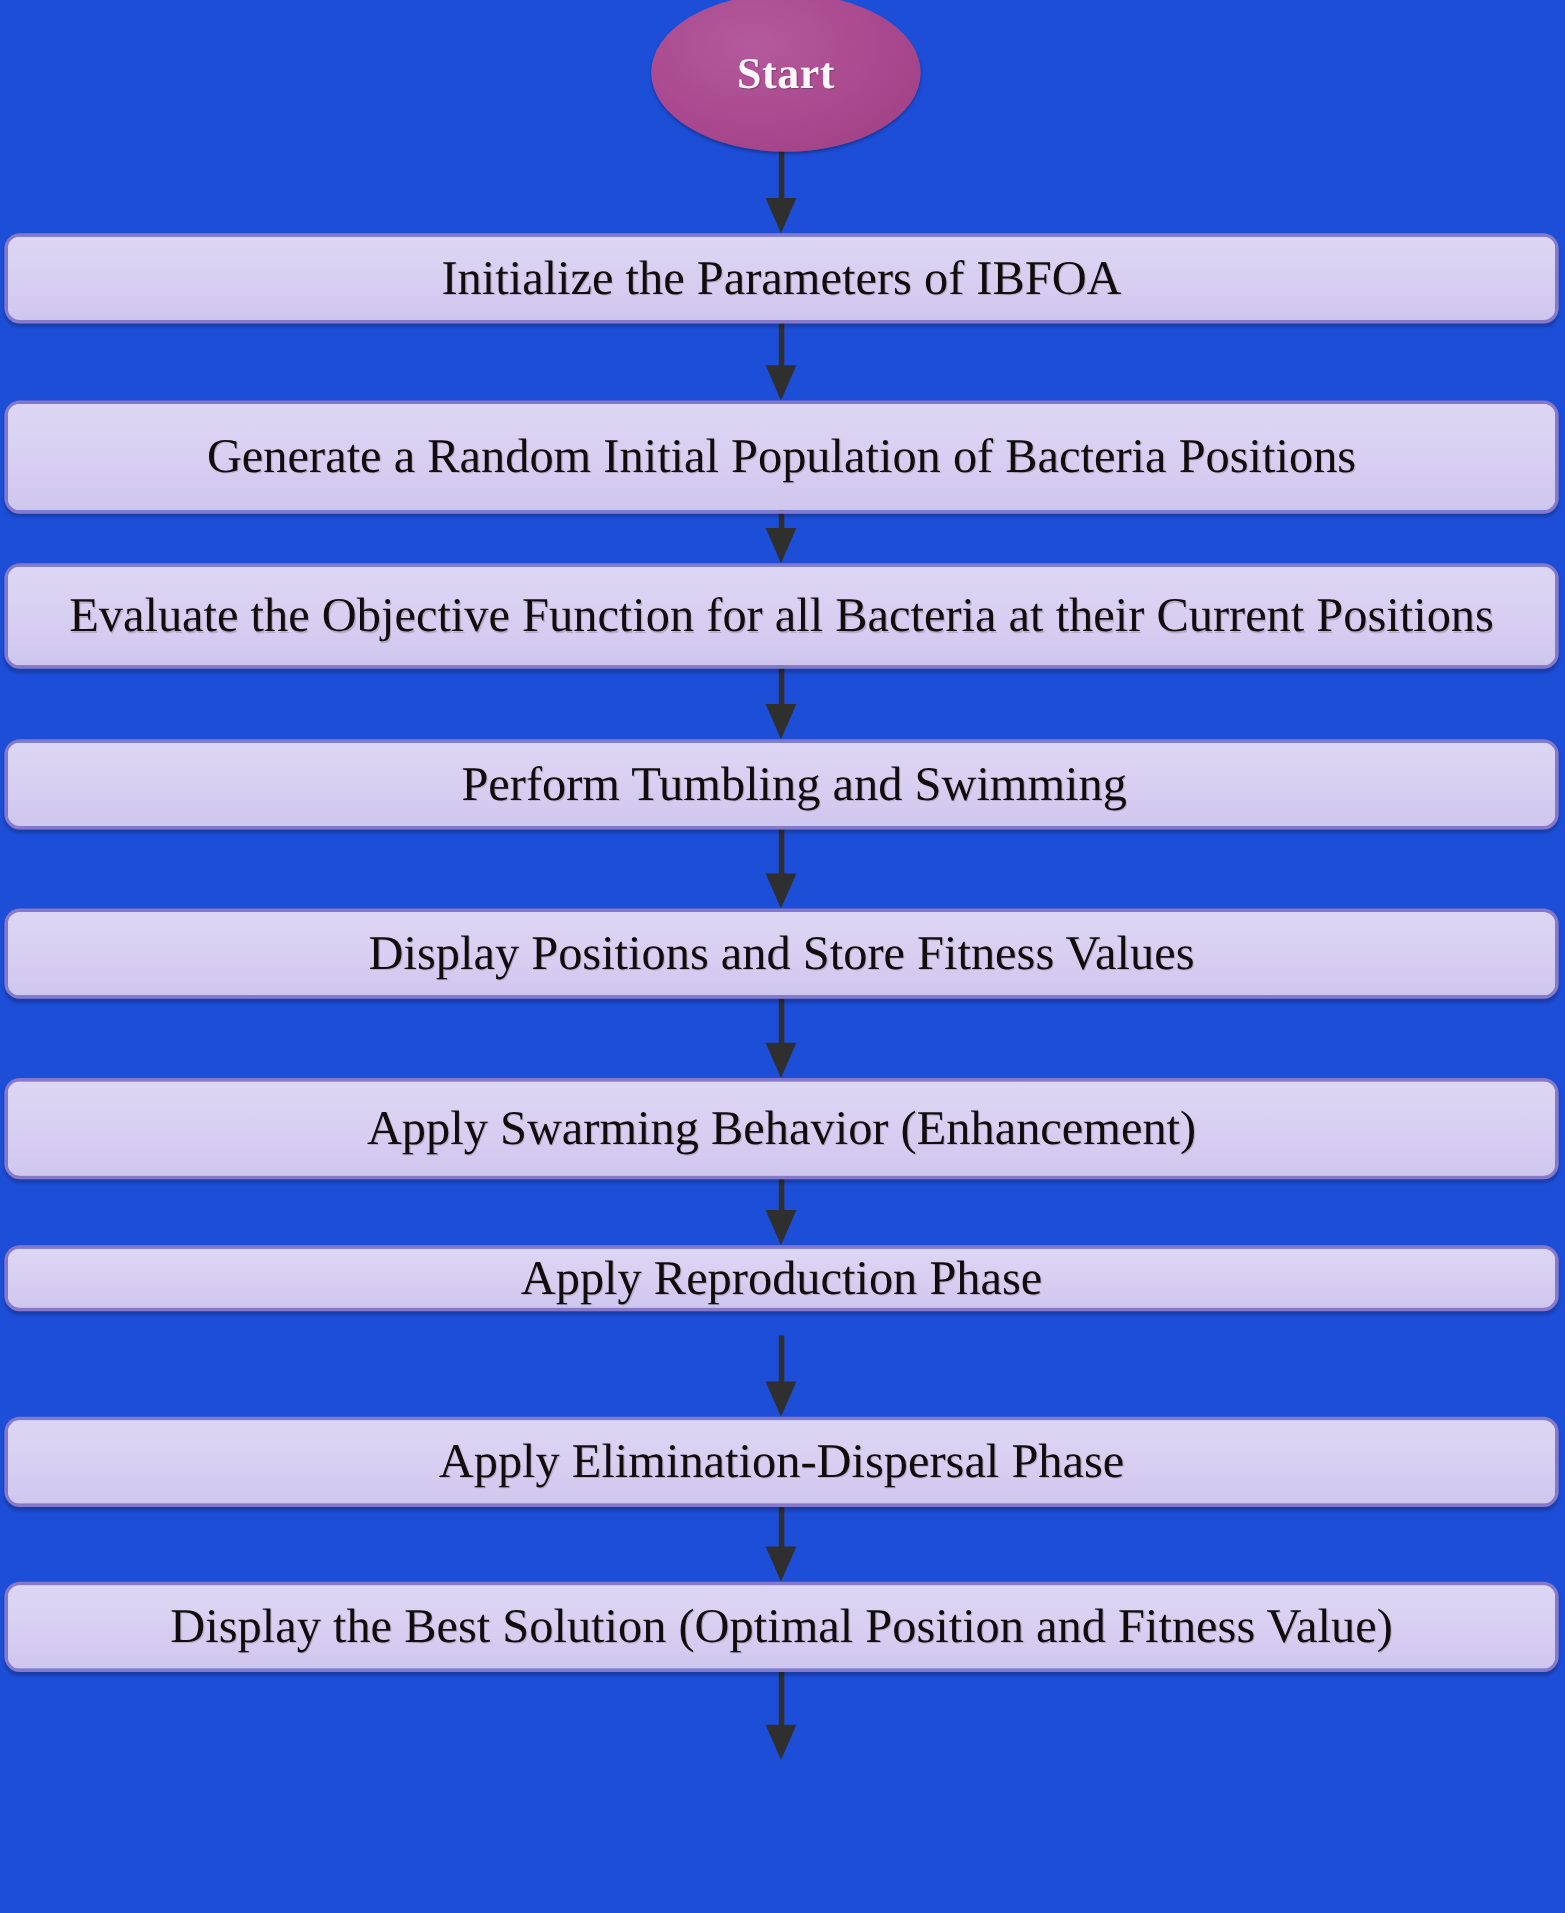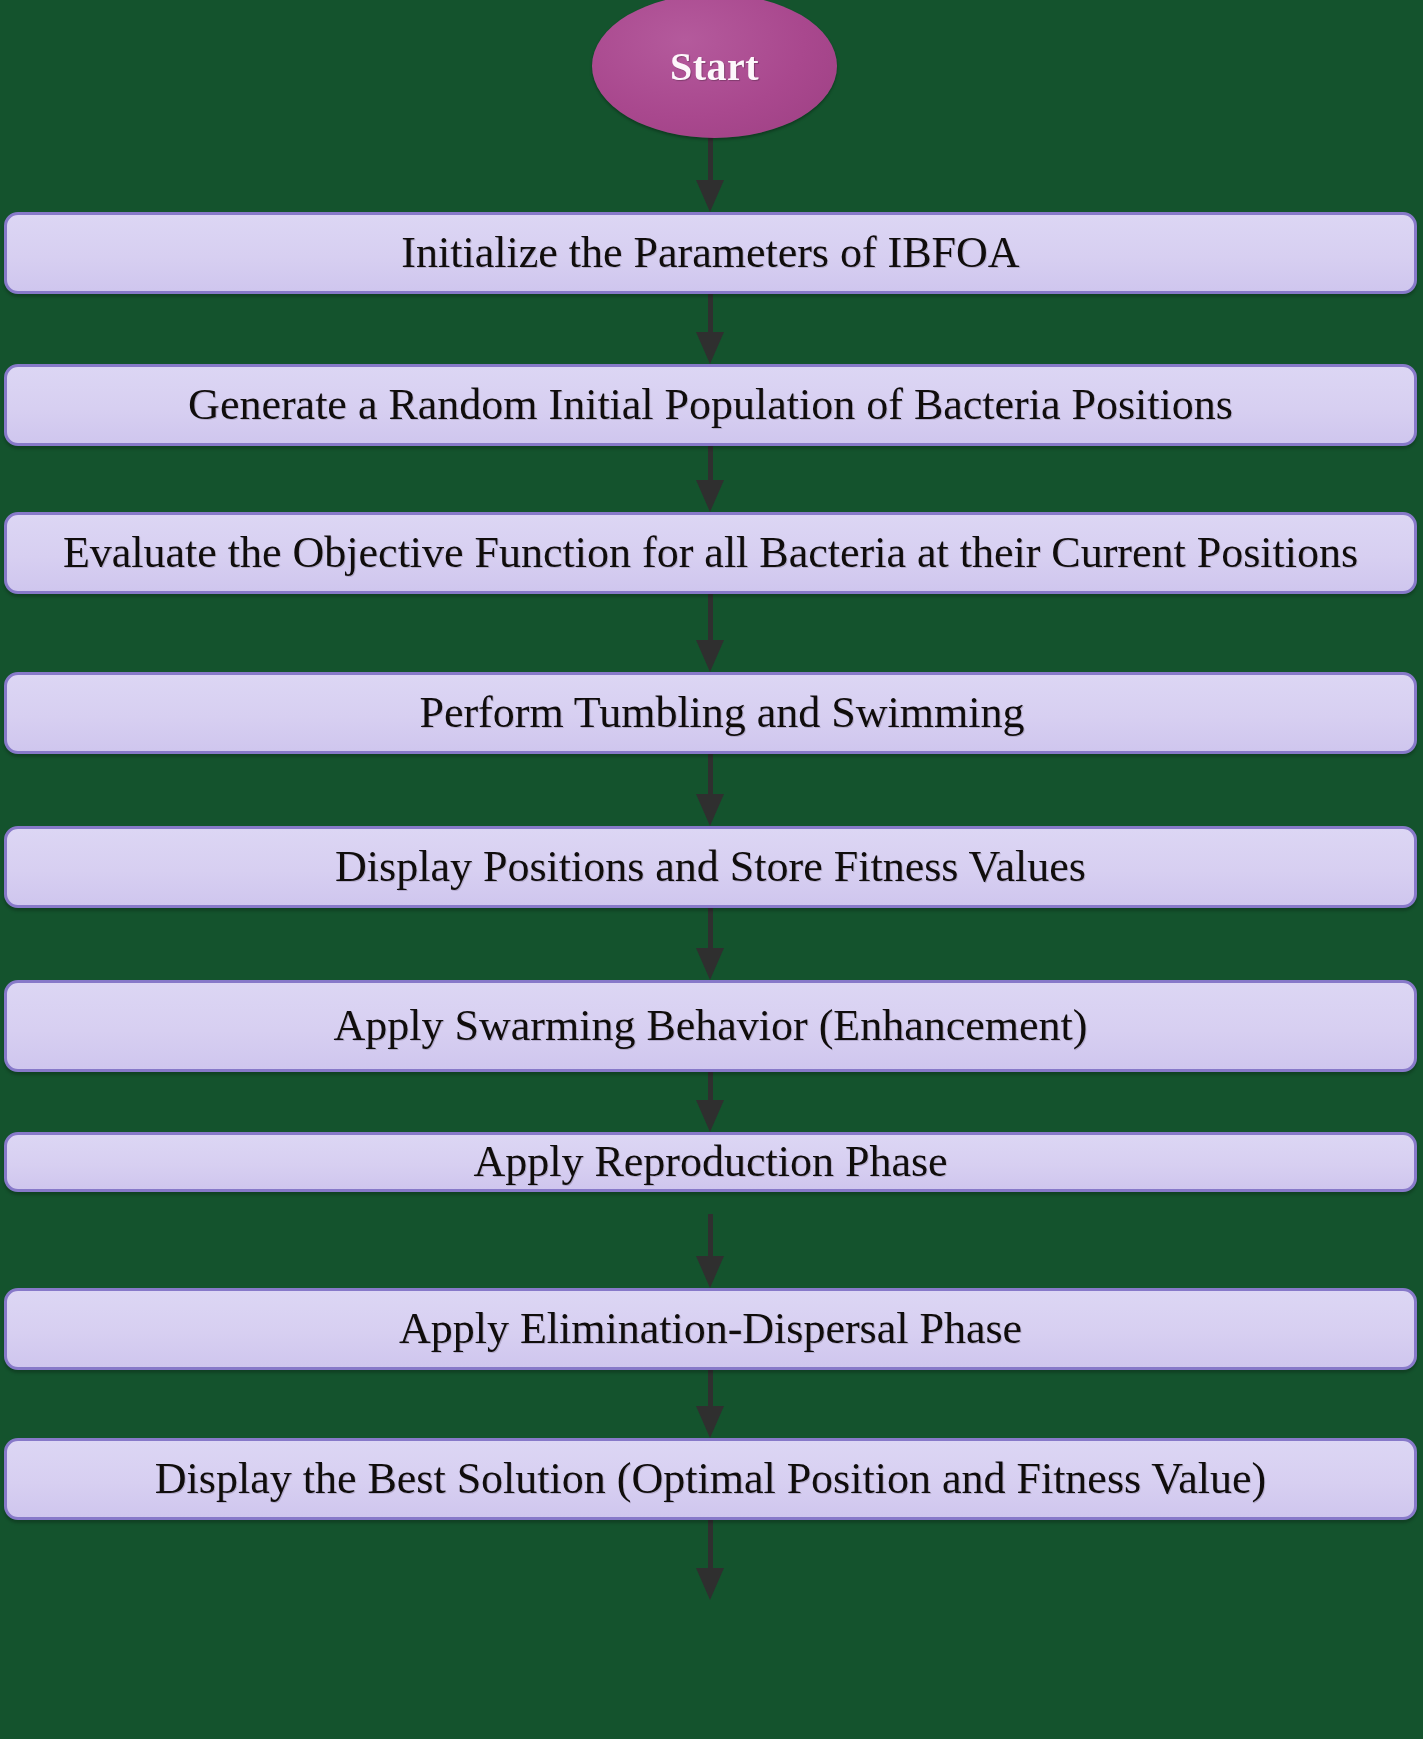--- a/index.html
+++ b/index.html
@@ -8,21 +8,21 @@
     padding: 0;
     background: #ffffff;
   }
   body {
     font-family: "Liberation Serif", "DejaVu Serif", serif;
   }
   #flowchart-canvas {
     position: relative;
     width: 1423px;
     height: 1739px;
-    background: #14532d;
+    background: #1d4ed8;
     overflow: hidden;
   }
 
   
   .terminator {
     position: absolute;
     display: flex;
     align-items: center;
     justify-content: center;
     border-radius: 50%;
@@ -143,24 +143,24 @@
       </div>
       <div class="connector" style="top: 1520px; height: 80px;">
         <div class="stem" style="height: 50px;"></div>
         <div class="head"></div>
       </div>
     </div>
   <div id="process-layer">
       <div class="process-box" style="top: 212px; height: 82px;">
         <span>Initialize the Parameters of IBFOA</span>
       </div>
-      <div class="process-box" style="top: 364px; height: 82px;">
+      <div class="process-box" style="top: 364px; height: 103px;">
         <span>Generate a Random Initial Population of Bacteria Positions</span>
       </div>
-      <div class="process-box" style="top: 512px; height: 82px;">
+      <div class="process-box" style="top: 512px; height: 96px;">
         <span>Evaluate the Objective Function for all Bacteria at their Current Positions</span>
       </div>
       <div class="process-box" style="top: 672px; height: 82px; padding-left: 39px;">
         <span>Perform Tumbling and Swimming</span>
       </div>
       <div class="process-box" style="top: 826px; height: 82px;">
         <span>Display Positions and Store Fitness Values</span>
       </div>
       <div class="process-box" style="top: 980px; height: 92px;">
         <span>Apply Swarming Behavior (Enhancement)</span>

